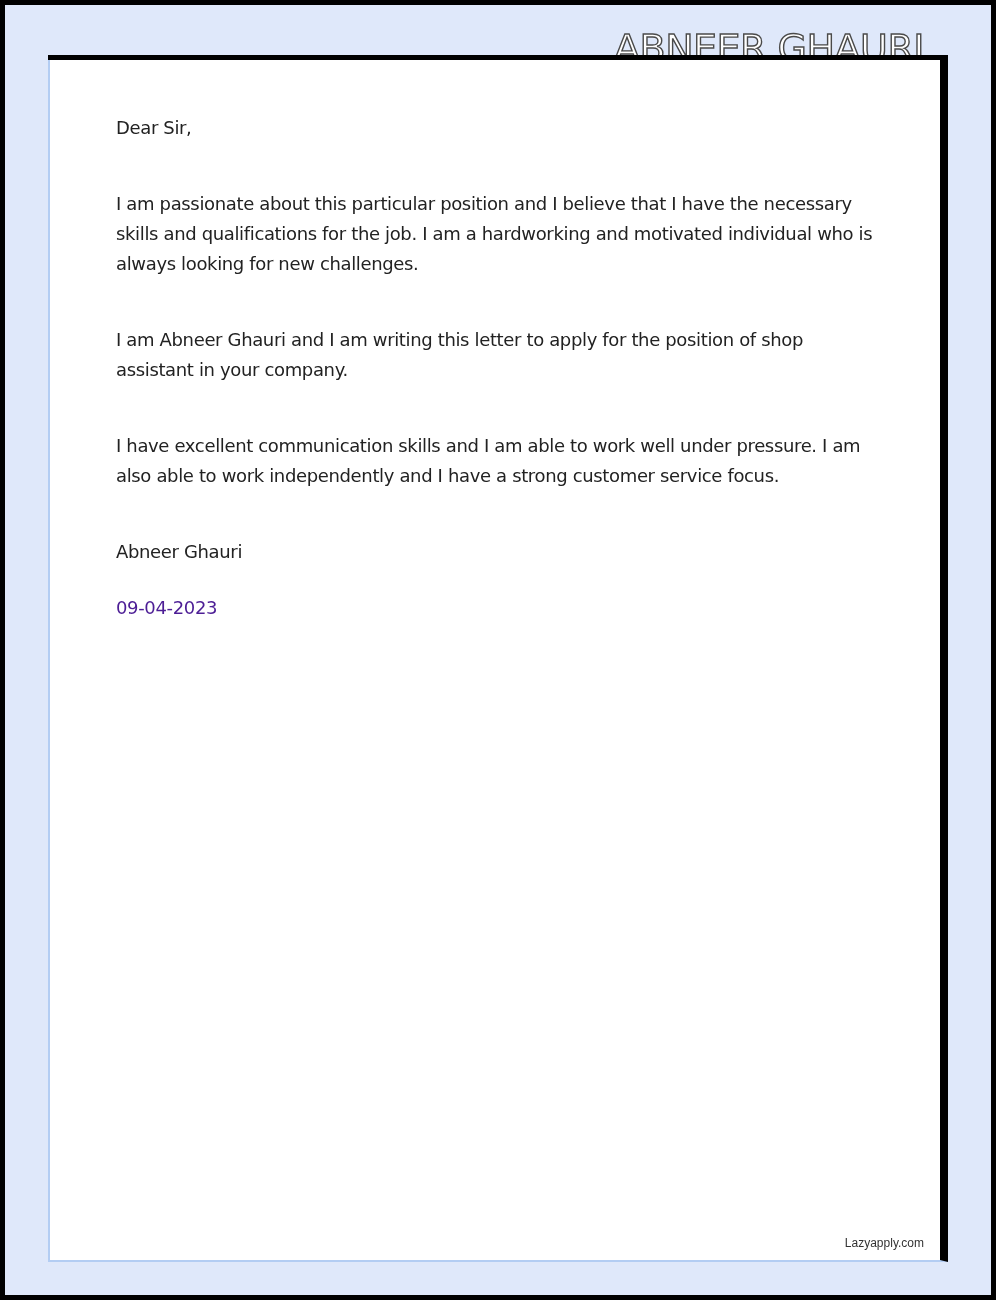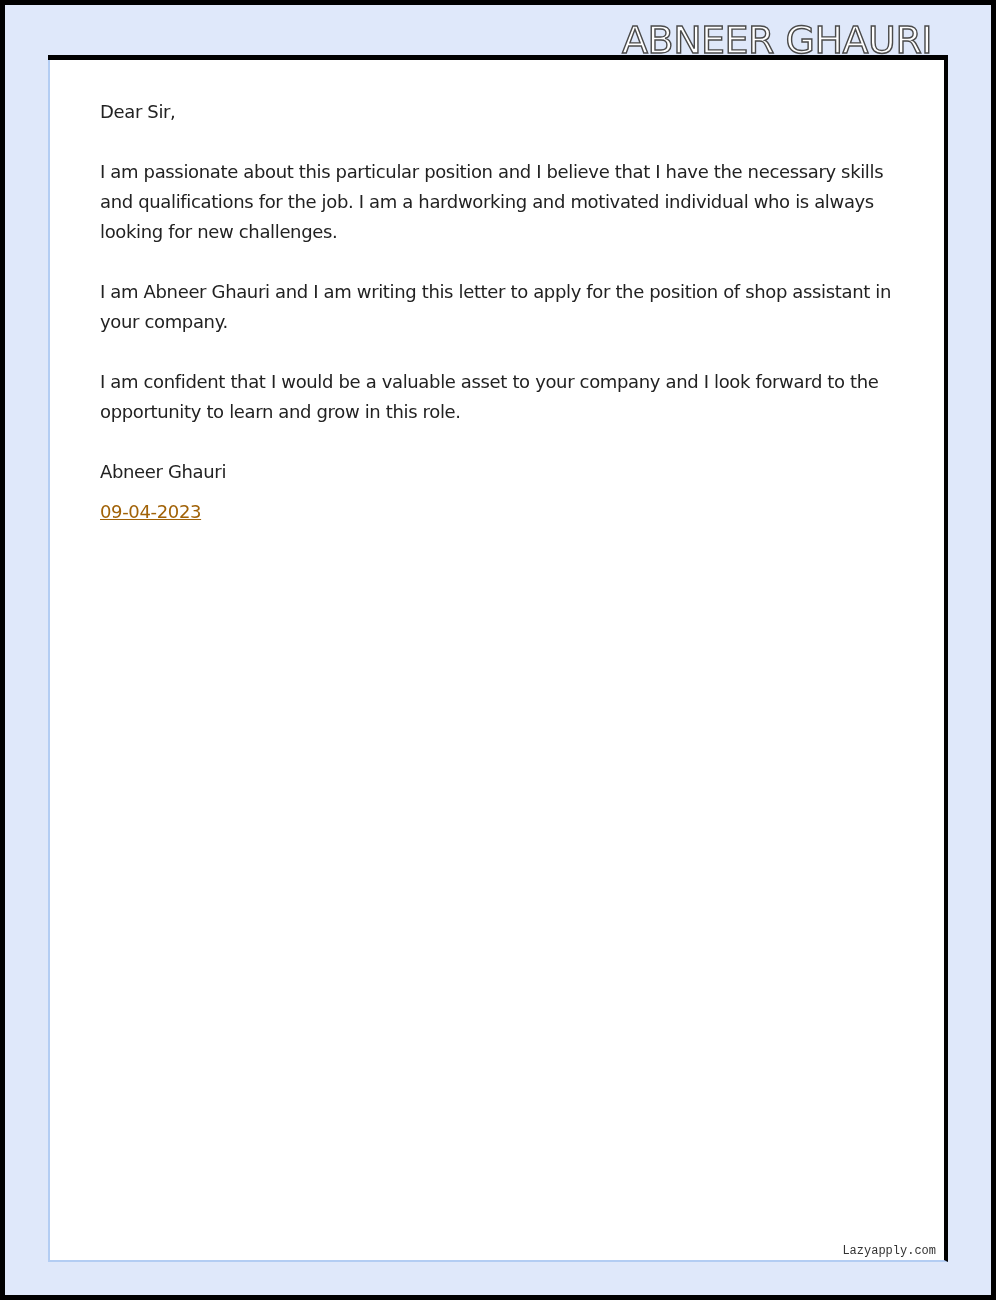--- a/index.html
+++ b/index.html
@@ -1,15 +1,15 @@
 <!DOCTYPE html>
 <html><head>
   <meta charset="utf-8">
   <style>
-    * { margin: 0; padding: 0; box-sizing: border-box; }
+    * { margin: 0; padding: 8px; box-sizing: border-box; }
     html, body { width: 996px; height: 1300px; overflow: hidden; }
     body {
       background: #000;
       font-family: "DejaVu Sans", sans-serif;
     }
     .frame {
       position: absolute;
       left: 5px; top: 5px;
       width: 986px; height: 1290px;
       background: #dfe8fa;
@@ -31,56 +31,56 @@
       left: 43px; top: 50px;
       width: 900px; height: 5px;
       background: #000;
     }
     .paper {
       position: absolute;
       left: 43px; top: 55px;
       width: 900px; height: 1202px;
       background: #ffffff;
       border-left: 2px solid #b3cdf3;
-      border-right: 4px solid #000000;
+      border-right: 8px solid #000000;
       border-bottom: 2px solid #b3cdf3;
     }
     .letter {
       position: absolute;
       left: 50px; top: 37px;
       width: 800px;
       font-family: "DejaVu Sans", sans-serif;
       font-size: 18px;
       line-height: 30px;
       color: #222222;
       letter-spacing: -0.35px;
     }
     .letter p { margin-bottom: 30px; }
     .letter p.sig { margin-bottom: 10px; }
-    .letter p.date { color: #a16207; margin-bottom: 0; text-decoration: underline; }
+    .letter p.date { color: #4c1d95; margin-bottom: 0; }
     .footer-brand {
       position: absolute;
       right: 8px; bottom: 0px;
-      font-family: Liberation Mono, monospace;
+      font-family: Liberation Sans, sans-serif;
       font-size: 12px;
       line-height: 18px;
       color: #333333;
     }
   </style>
 </head>
 <body>
 
 <div class="frame">
   <div class="header-name">ABNEER GHAURI</div>
   <div class="top-bar"></div>
 
   <div class="paper">
     <div class="letter">
       <p>Dear Sir,</p>
       <p>I am passionate about this particular position and I believe that I have the necessary skills and qualifications for the job. I am a hardworking and motivated individual who is always looking for new challenges.</p>
       <p>I am Abneer Ghauri and I am writing this letter to apply for the position of shop assistant in your company.</p>
-      <p>I am confident that I would be a valuable asset to your company and I look forward to the opportunity to learn and grow in this role.</p>
+      <p>I have excellent communication skills and I am able to work well under pressure. I am also able to work independently and I have a strong customer service focus.</p>
       <p class="sig">Abneer Ghauri</p>
       <p class="date">09-04-2023</p>
     </div>
     <div class="footer-brand">Lazyapply.com</div>
   </div>
 </div>
 
 </body></html>

